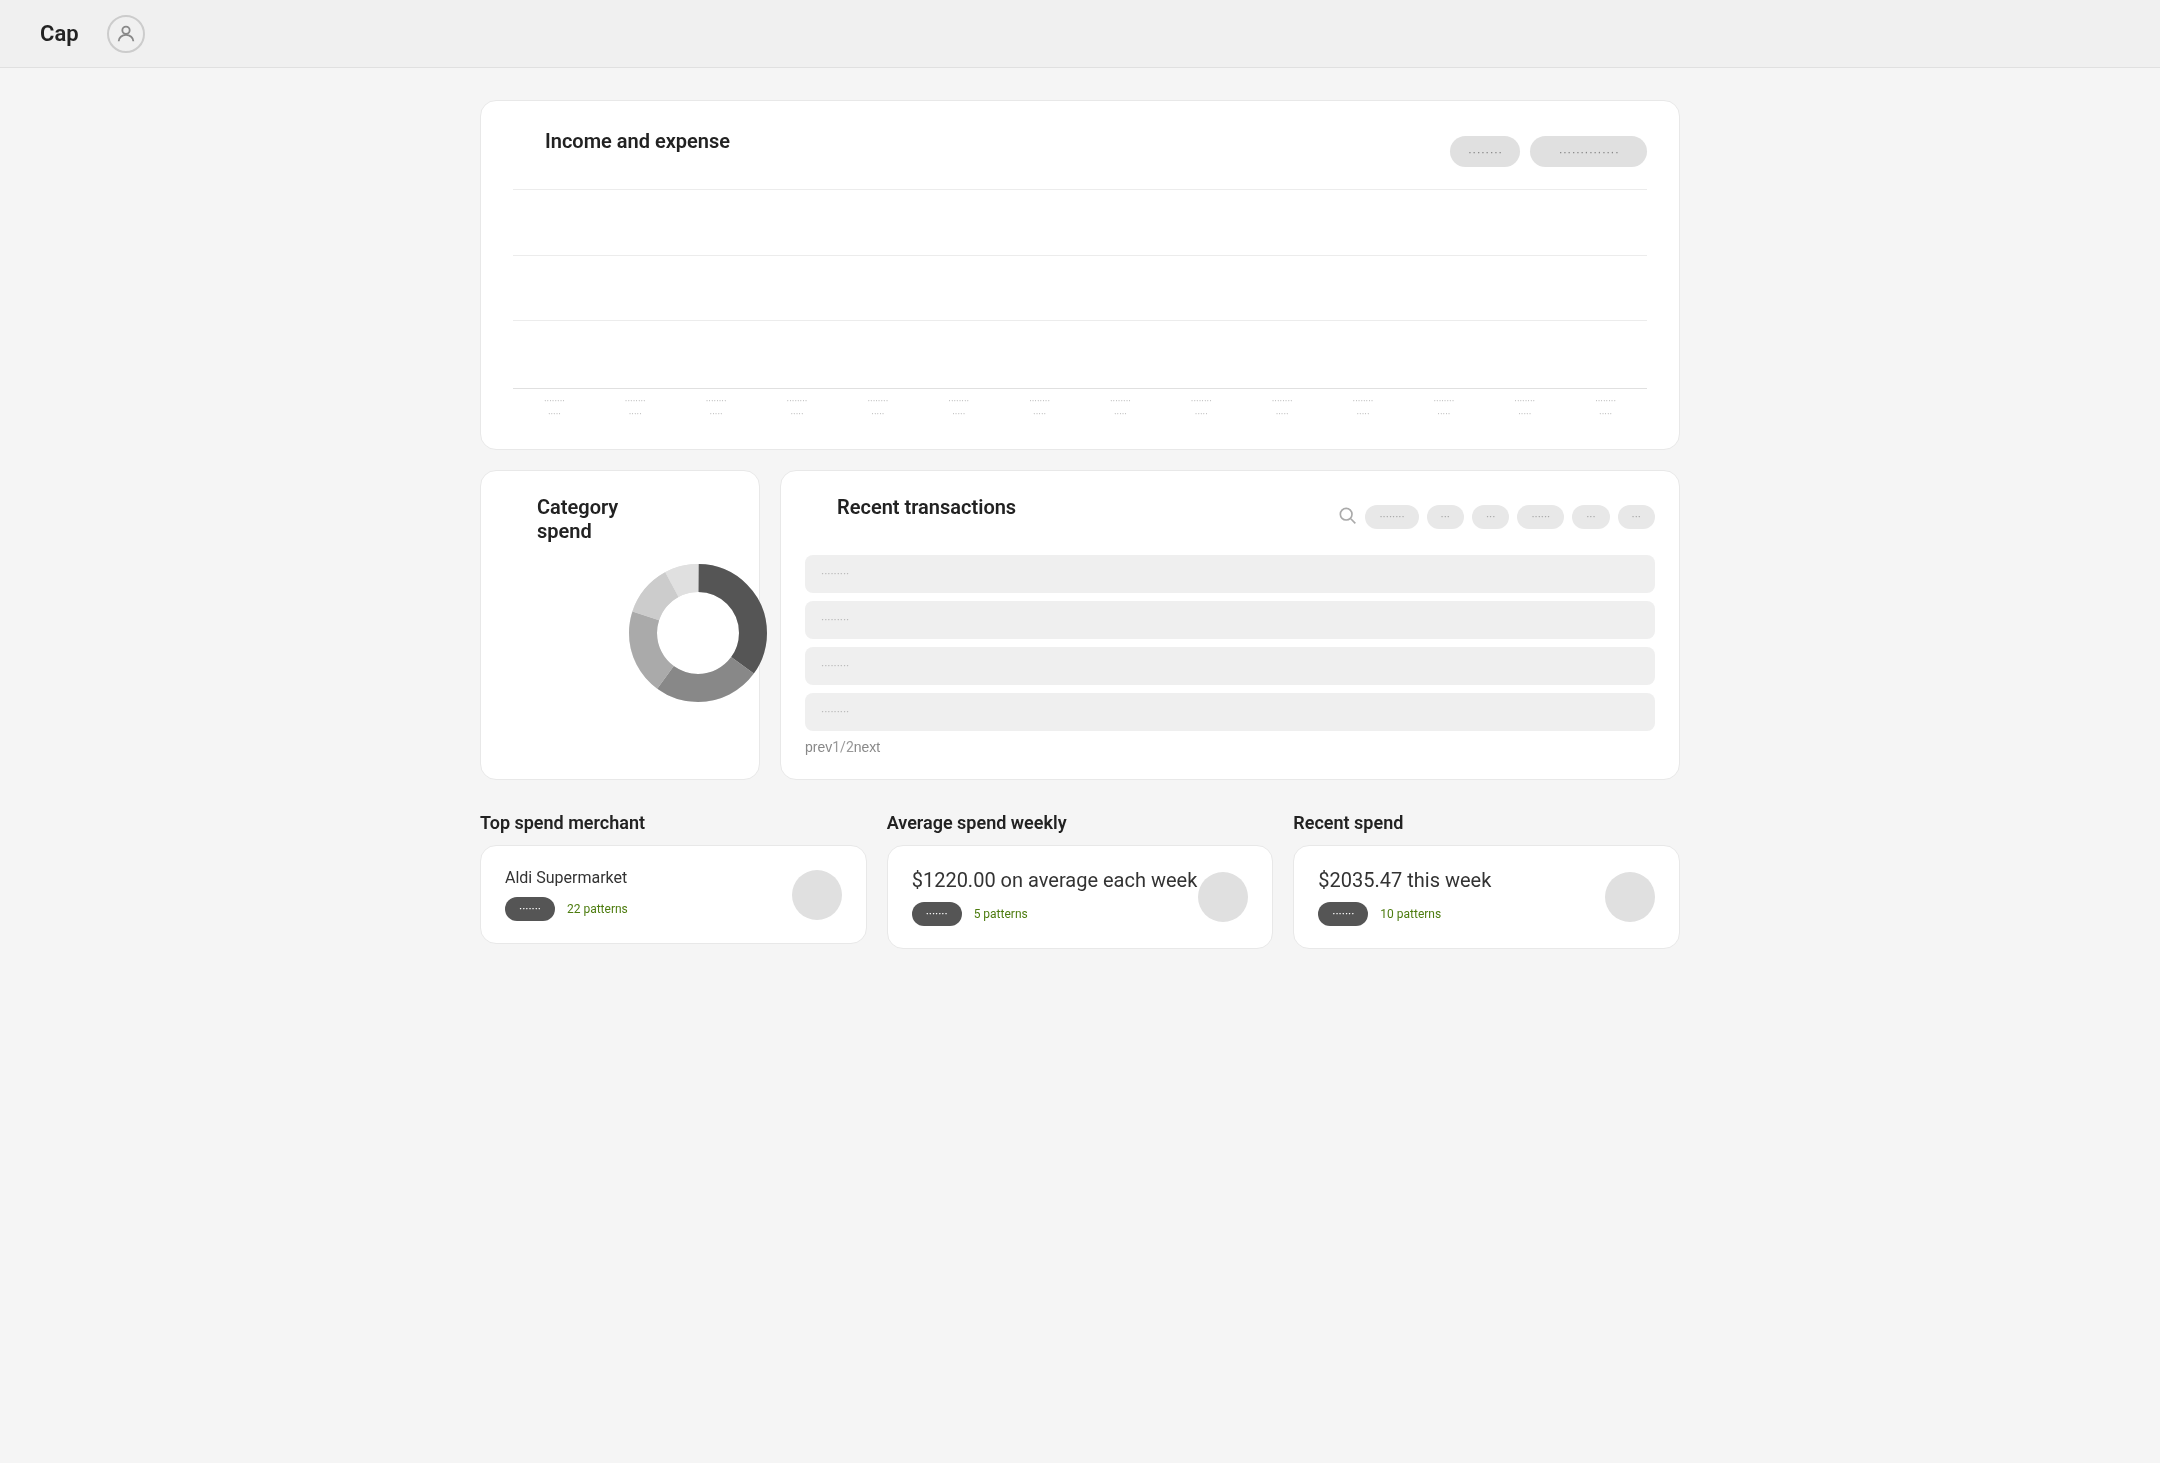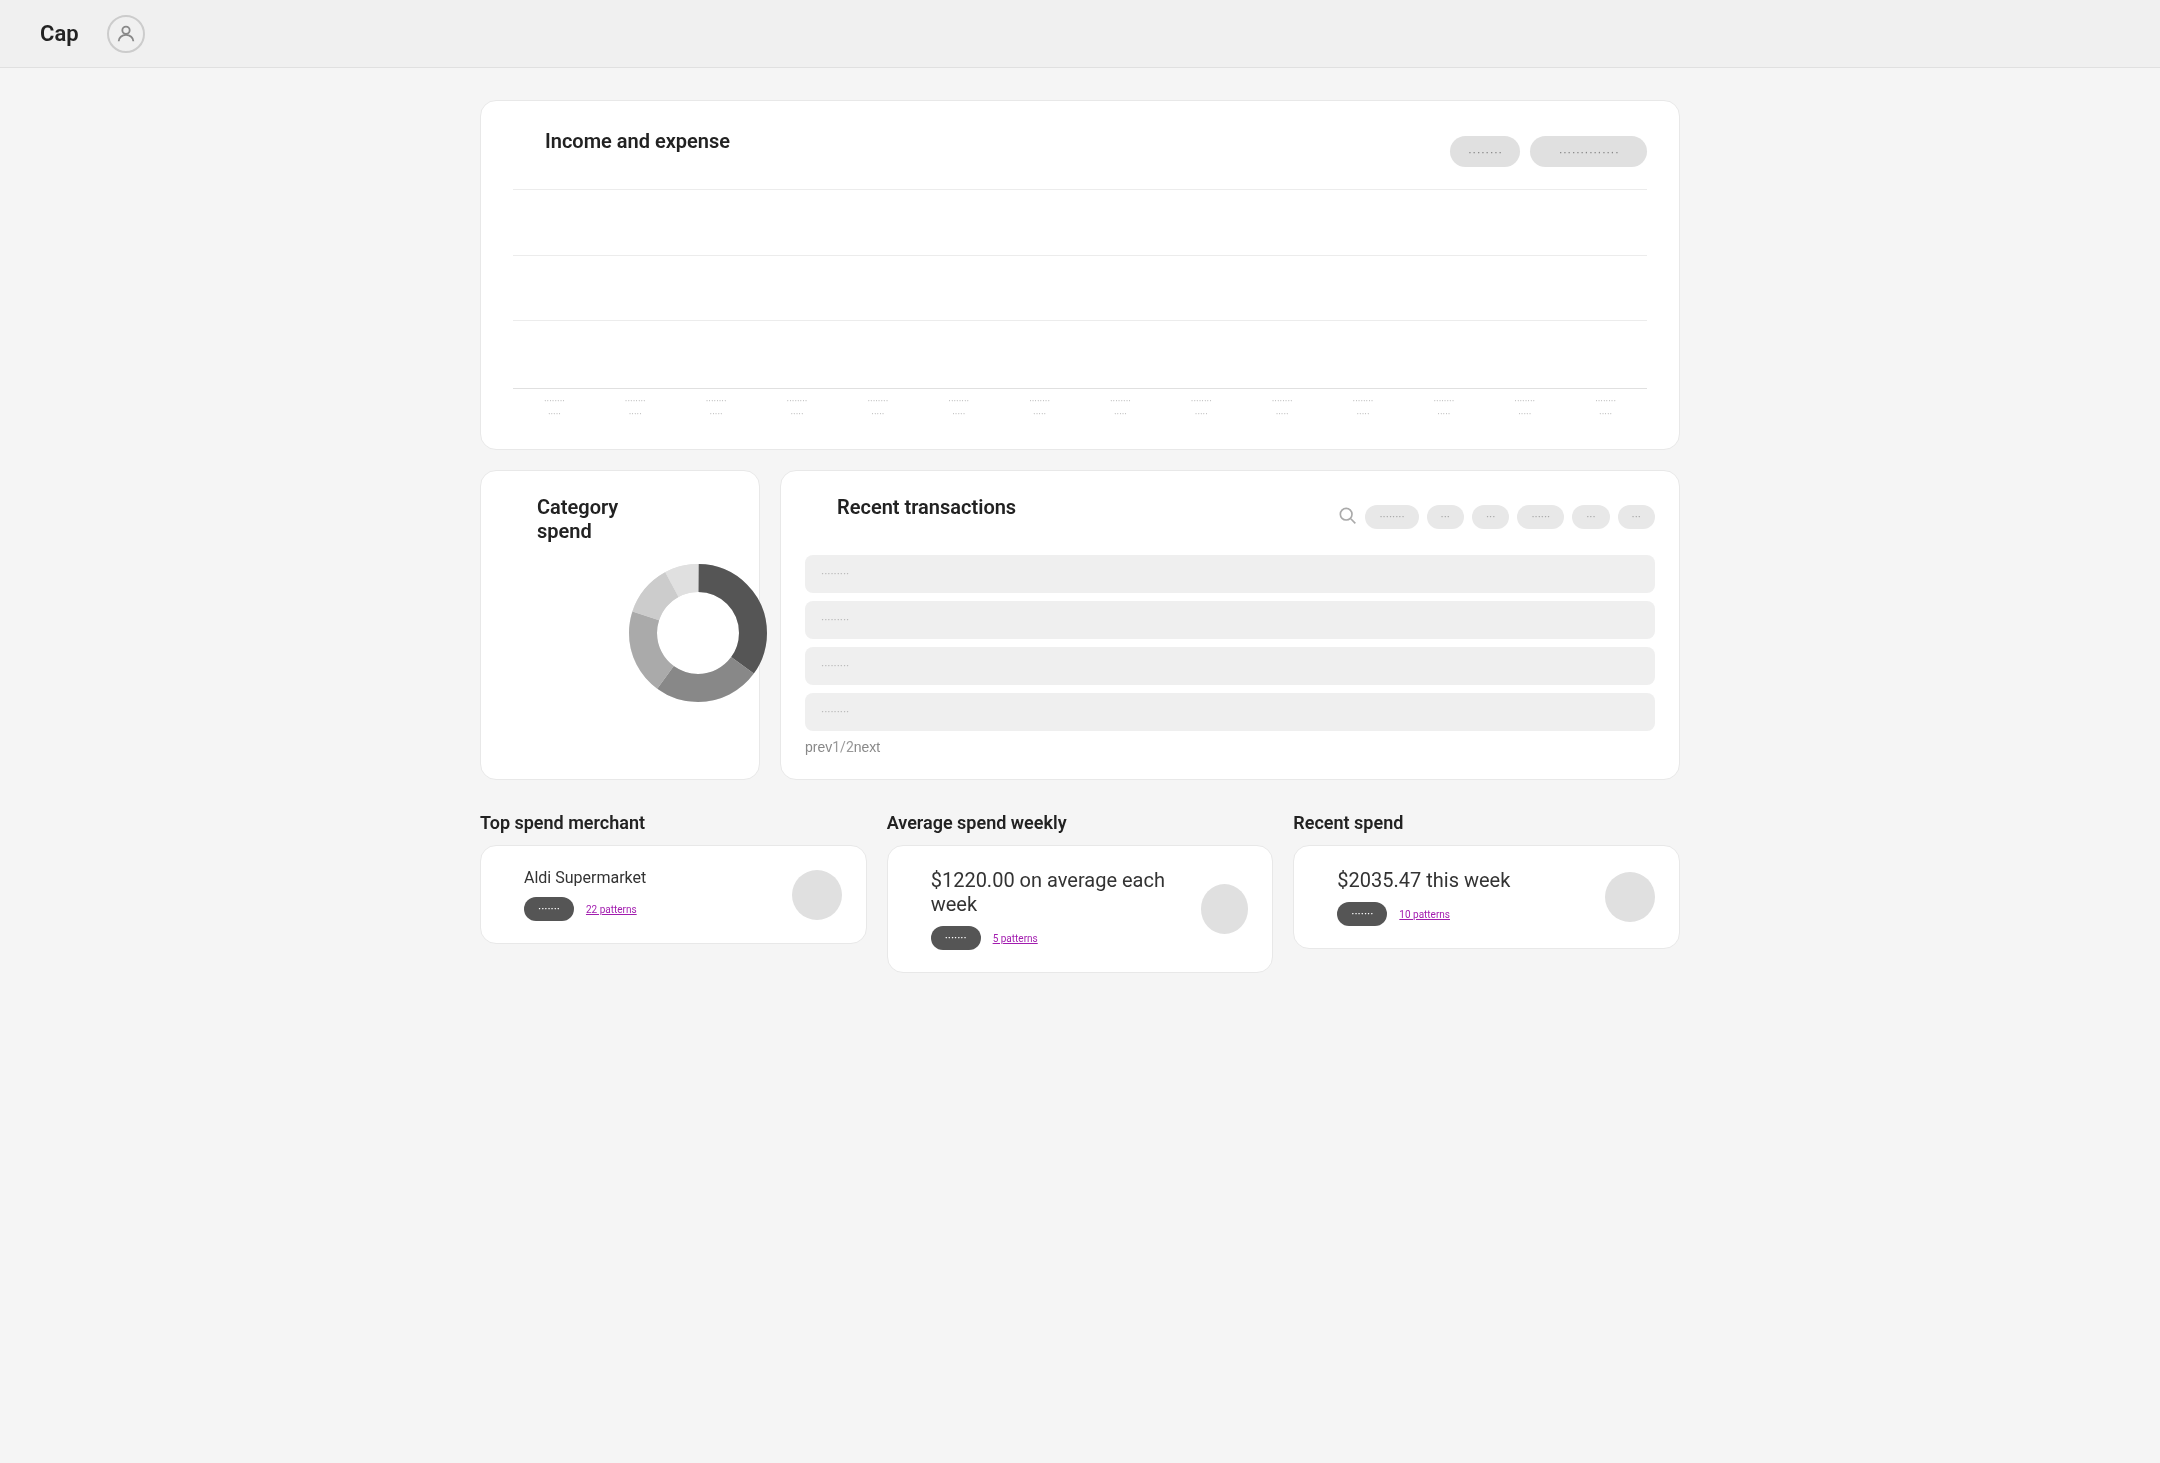--- a/index.html
+++ b/index.html
@@ -272,42 +272,40 @@
       padding: 22px 24px;
       border: 1px solid #e8e8e8;
       display: flex;
       align-items: center;
       justify-content: space-between;
     }
     .bottom-card-left {
       display: flex;
       flex-direction: column;
       gap: 10px;
-      margin-left: 19px;
     }
     .merchant-name {
       font-size: 16px;
       color: #333;
     }
     .bottom-card-actions {
       display: flex;
       align-items: center;
       gap: 12px;
     }
     .tag-pill {
       background: #555;
       color: #fff;
       border-radius: 12px;
       padding: 5px 14px;
       font-size: 12px;
     }
     .patterns-link {
-      font-size: 10px;
-      color: #a21caf;
-      text-decoration: underline;
+      font-size: 12px;
+      color: #4d7c0f;
       cursor: pointer;
     }
     .circle-btn {
       width: 50px;
       height: 50px;
       border-radius: 50%;
       background: #e0e0e0;
       border: none;
       cursor: pointer;
     }

